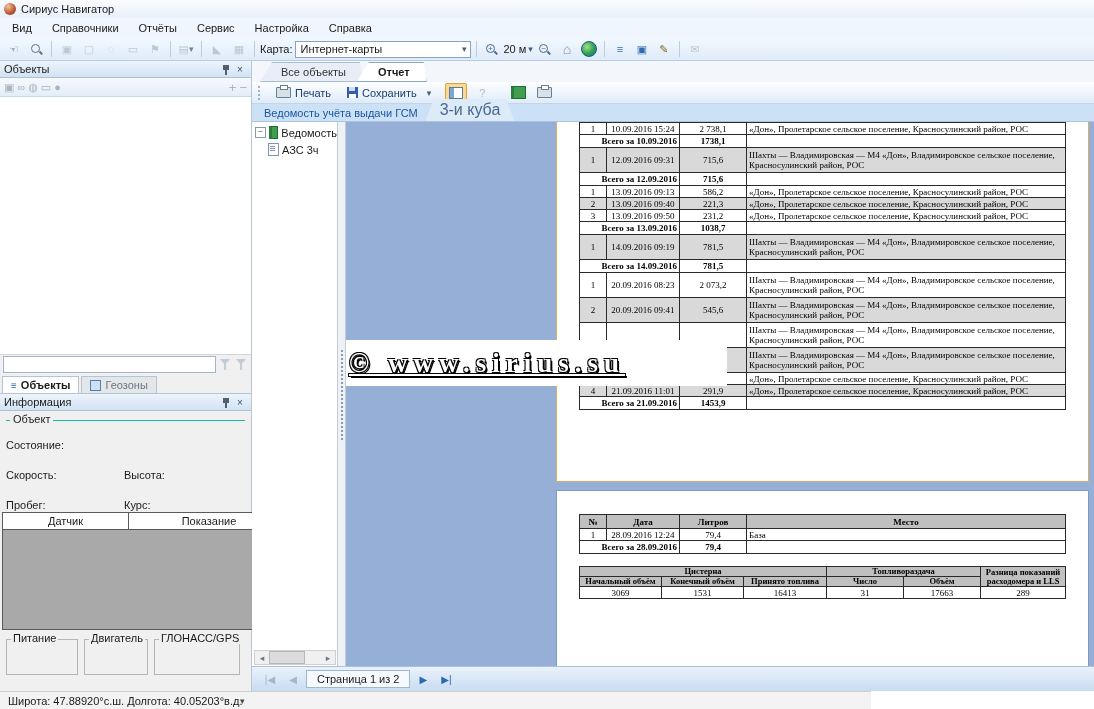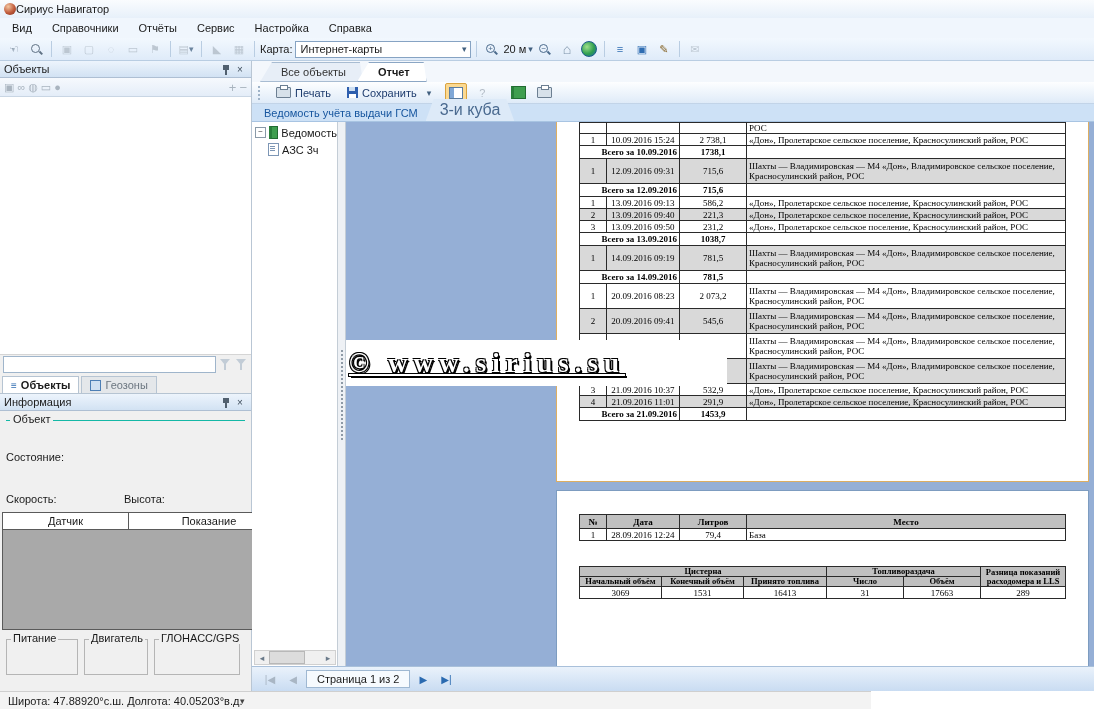--- a/index.html
+++ b/index.html
@@ -1,21 +1,21 @@
 <!DOCTYPE html>
 <html><head>
 <meta charset="utf-8">
 <style>
   html,body{margin:0;padding:0}
   body{width:1094px;height:709px;position:relative;overflow:hidden;
        font-family:"Liberation Sans",sans-serif;font-size:11px;color:#1a1a1a;background:#fff}
   .abs{position:absolute}
   
   #titlebar{left:0;top:0;width:1094px;height:18px;background:linear-gradient(#fafcfe,#e7f0fa);
-            display:flex;align-items:center;padding-left:4px;box-sizing:border-box}
+            display:flex;align-items:center;gap:5px;padding-left:4px;box-sizing:border-box}
   #appicon{width:12px;height:12px;border-radius:50%;
            background:radial-gradient(circle at 35% 30%,#f2c6a0,#c05a3a 55%,#7c2f1d)}
   #menubar{left:0;top:18px;width:1094px;height:20px;background:#f0f6fd;display:flex;align-items:center;padding-left:2px;box-sizing:border-box}
   .menu-item{padding:2px 10px;cursor:default}
   #maptoolbar{left:0;top:38px;width:1094px;height:23px;background:linear-gradient(#f2f8fe,#dfebf9);
               border-bottom:1px solid #b9cde2;display:flex;align-items:center;gap:2px;padding-left:4px;box-sizing:border-box}
   .tbtn{width:20px;height:18px;display:flex;align-items:center;justify-content:center;border-radius:2px;color:#5f7184}
   .tbtn.dis{color:#aeb9c4;opacity:.75}
   .tsep{width:1px;height:16px;background:#b9cde2;margin:0 3px}
   .combo{height:17px;background:#fff;border:1px solid #86a3c3;display:flex;align-items:center;
@@ -41,21 +41,21 @@
   .funnel:after{content:"";position:absolute;left:5px;top:6px;width:2px;height:6px;background:#9db0c2}
   #ltabs{height:19px;display:flex;align-items:flex-end;padding-left:2px;border-bottom:1px solid #b6c4d2}
   .ltab{display:flex;align-items:center;gap:4px;padding:2px 8px;border:1px solid #b6c4d2;border-bottom:none;margin-right:2px}
   .ltab.active{background:#fff;font-weight:bold}
   .ltab.idle{background:#e4e7ea;color:#6b7680}
   .listglyph{color:#2f6db2;font-size:10px}
   .sqglyph{width:9px;height:9px;border:1px solid #4d7fb5;background:#cfe0f2}
   #infobody{background:#f0f0f0;padding:3px 6px;box-sizing:border-box}
   .grp{border-top:1px solid #14b8a6;margin-top:6px;position:relative}
   .grp .glabel{position:absolute;top:-8px;left:4px;background:#f0f0f0;padding:0 3px}
-  .frow{display:flex;margin-top:30px}
+  .frow{display:flex;margin-top:18px}
   .fcell{width:118px}
   
   #sensor{left:2px;top:451px;width:288px;height:118px;position:absolute;border:1px solid #5a5a5a;background:#a9a9a9;box-sizing:border-box}
   #sensorhdr{display:flex;background:#fff;border-bottom:1px solid #5a5a5a;height:16px;line-height:16px}
   #sensorhdr div{text-align:center}
   #sh1{width:125px;border-right:1px solid #5a5a5a}
   #sh2{flex:1}
   #groups{left:2px;top:572px;width:248px;position:absolute;display:flex;gap:6px;padding-left:4px;box-sizing:border-box}
   .gbox{border:1px solid #b5b5b5;height:34px;position:relative;margin-top:6px;background:#f0f0f0}
   .gbox span{position:absolute;top:-8px;left:4px;background:#f0f0f0;padding:0 2px;white-space:nowrap}
@@ -351,26 +351,20 @@
 <div class="abs" id="viewer">
   <div class="page" id="page1">
     <table class="rep" id="t1">
       <colgroup>
           <col style="width:27px">
           <col style="width:73px">
           <col style="width:67px">
           <col style="width:319px">
         </colgroup>
       <tbody id="p1rows">
-          <tr class="partial">
-            <td class="cnum"></td>
-            <td class="cdate"></td>
-            <td class="clit"></td>
-            <td class="cplace">РОС</td>
-          </tr>
           <tr class="d1">
             <td class="cnum">1</td>
             <td class="cdate">10.09.2016 15:24</td>
             <td class="clit">2 738,1</td>
             <td class="cplace">«Дон», Пролетарское сельское поселение, Красносулинский район, РОС</td>
           </tr>
           <tr class="total">
             <td class="tlabel" colspan="2">Всего за 10.09.2016</td>
             <td class="clit">1738,1</td>
             <td class="cplace"></td>
@@ -477,20 +471,25 @@
           <th>№</th>
           <th>Дата</th>
           <th>Литров</th>
           <th>Место</th>
         </tr>
         <tr class="d1">
           <td class="cnum">1</td>
           <td class="cdate">28.09.2016 12:24</td>
           <td class="clit">79,4</td>
           <td class="cplace">База</td>
+        </tr>
+        <tr class="total">
+          <td class="tlabel" colspan="2">Всего за 28.09.2016</td>
+          <td class="clit">79,4</td>
+          <td></td>
         </tr>
       </tbody>
     </table>
     <table class="rep" id="t3">
       <colgroup>
           <col style="width:82px">
           <col style="width:82px">
           <col style="width:83px">
           <col style="width:77px">
           <col style="width:77px">

